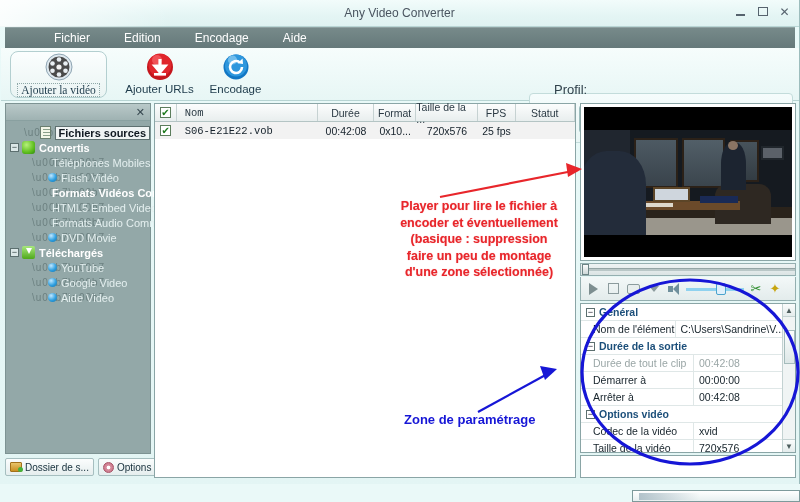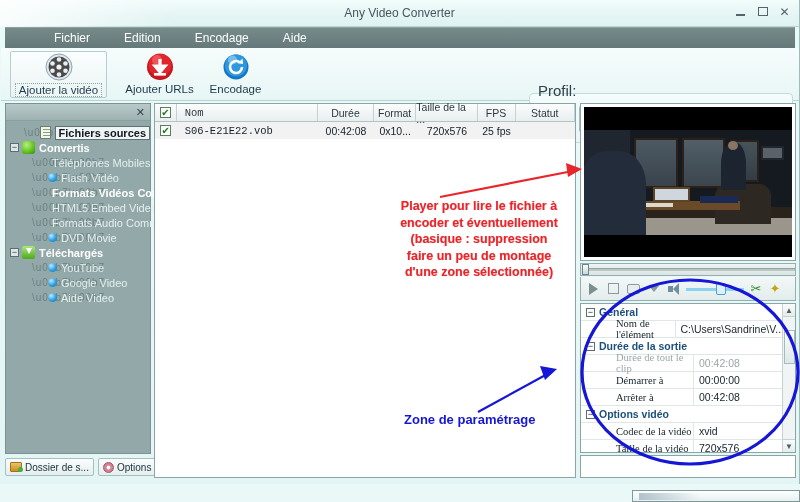--- a/index.html
+++ b/index.html
@@ -77,40 +77,41 @@
   }
   .tbtn {
     position: absolute; top: 3px;
     width: 97px; height: 47px;
     text-align: center;
     display: flex; flex-direction: column; align-items: center; justify-content: flex-start;
   }
   .tbtn.framed {
     background: linear-gradient(180deg,#fbfefe 0%, #eaf4f3 100%);
     border: 1px solid #b3cfd0;
-    border-radius: 2px;
+    border-radius: 8px;
+    font-family: Liberation Serif, serif;
   }
   .tbtn .ic { height: 31px; display:flex; align-items:center; justify-content:center; }
   .tbtn .lbl {
     font-size: 11.5px; color: #1d3a4a; margin-top: 1px; white-space: nowrap;
   }
   .tbtn.framed .lbl {
     border: 1px dotted #8fa8a8; padding: 0 3px; background: #eef6f6;
   }
 
   
   .profil-panel {
     position: absolute; right: 6px; top: 45px;
     width: 264px; height: 50px;
     border: 1px solid #c3dcdb; border-radius: 4px;
     background: linear-gradient(180deg,#f5fcfc 0%,#e9f6f5 100%);
   }
   .profil-label {
-    position: absolute; left: 8px; top: -12px;
-    font-size: 15px; color: #30414b;
+    position: absolute; left: 24px; top: -12px;
+    font-size: 13px; color: #30414b;
     background: transparent;
   }
   .profil-row {
     position: absolute; left: 6px; top: 10px;
     display: flex; align-items: center; gap: 7px;
   }
   .film-btn {
     width: 36px; height: 30px;
     background: linear-gradient(180deg,#fcfefe 0%,#e6f1f1 100%);
     border: 1px solid #a9c7c8; border-radius: 3px;
@@ -321,21 +322,21 @@
   .prow { display: flex; height: 17px; align-items: center;
     font-size: 10.5px; border-bottom: 1px solid #dfe7e7; }
   .prow.group { background: #ffffff; }
   .prow .exp2 {
     width: 9px; height: 9px; margin: 0 4px 0 5px;
     border: 1px solid #5c6f6f; background:#ffffff;
     display:flex;align-items:center;justify-content:center;
     font-size:9px;line-height:7px;color:#223;
   }
   .prow .gtitle { font-weight: bold; color: #1c4f7a; }
-  .prow .pkey { width: 112px; padding-left: 35px; color: #16232b; font-family: Liberation Serif, serif; }
+  .prow .pkey { width: 112px; padding-left: 12px; color: #16232b; }
   .prow .pval { flex:1; padding-left: 5px; color:#16232b; border-left: 1px solid #dfe7e7; height:100%; display:flex; align-items:center;}
   .prow.dim .pkey, .prow.dim .pval { color: #9aa6a6; }
 
   .props-foot {
     position: absolute; left: 580px; top: 455px;
     width: 216px; height: 23px;
     background: #ffffff; border: 1px solid #8aa5a6;
   }
 
   

